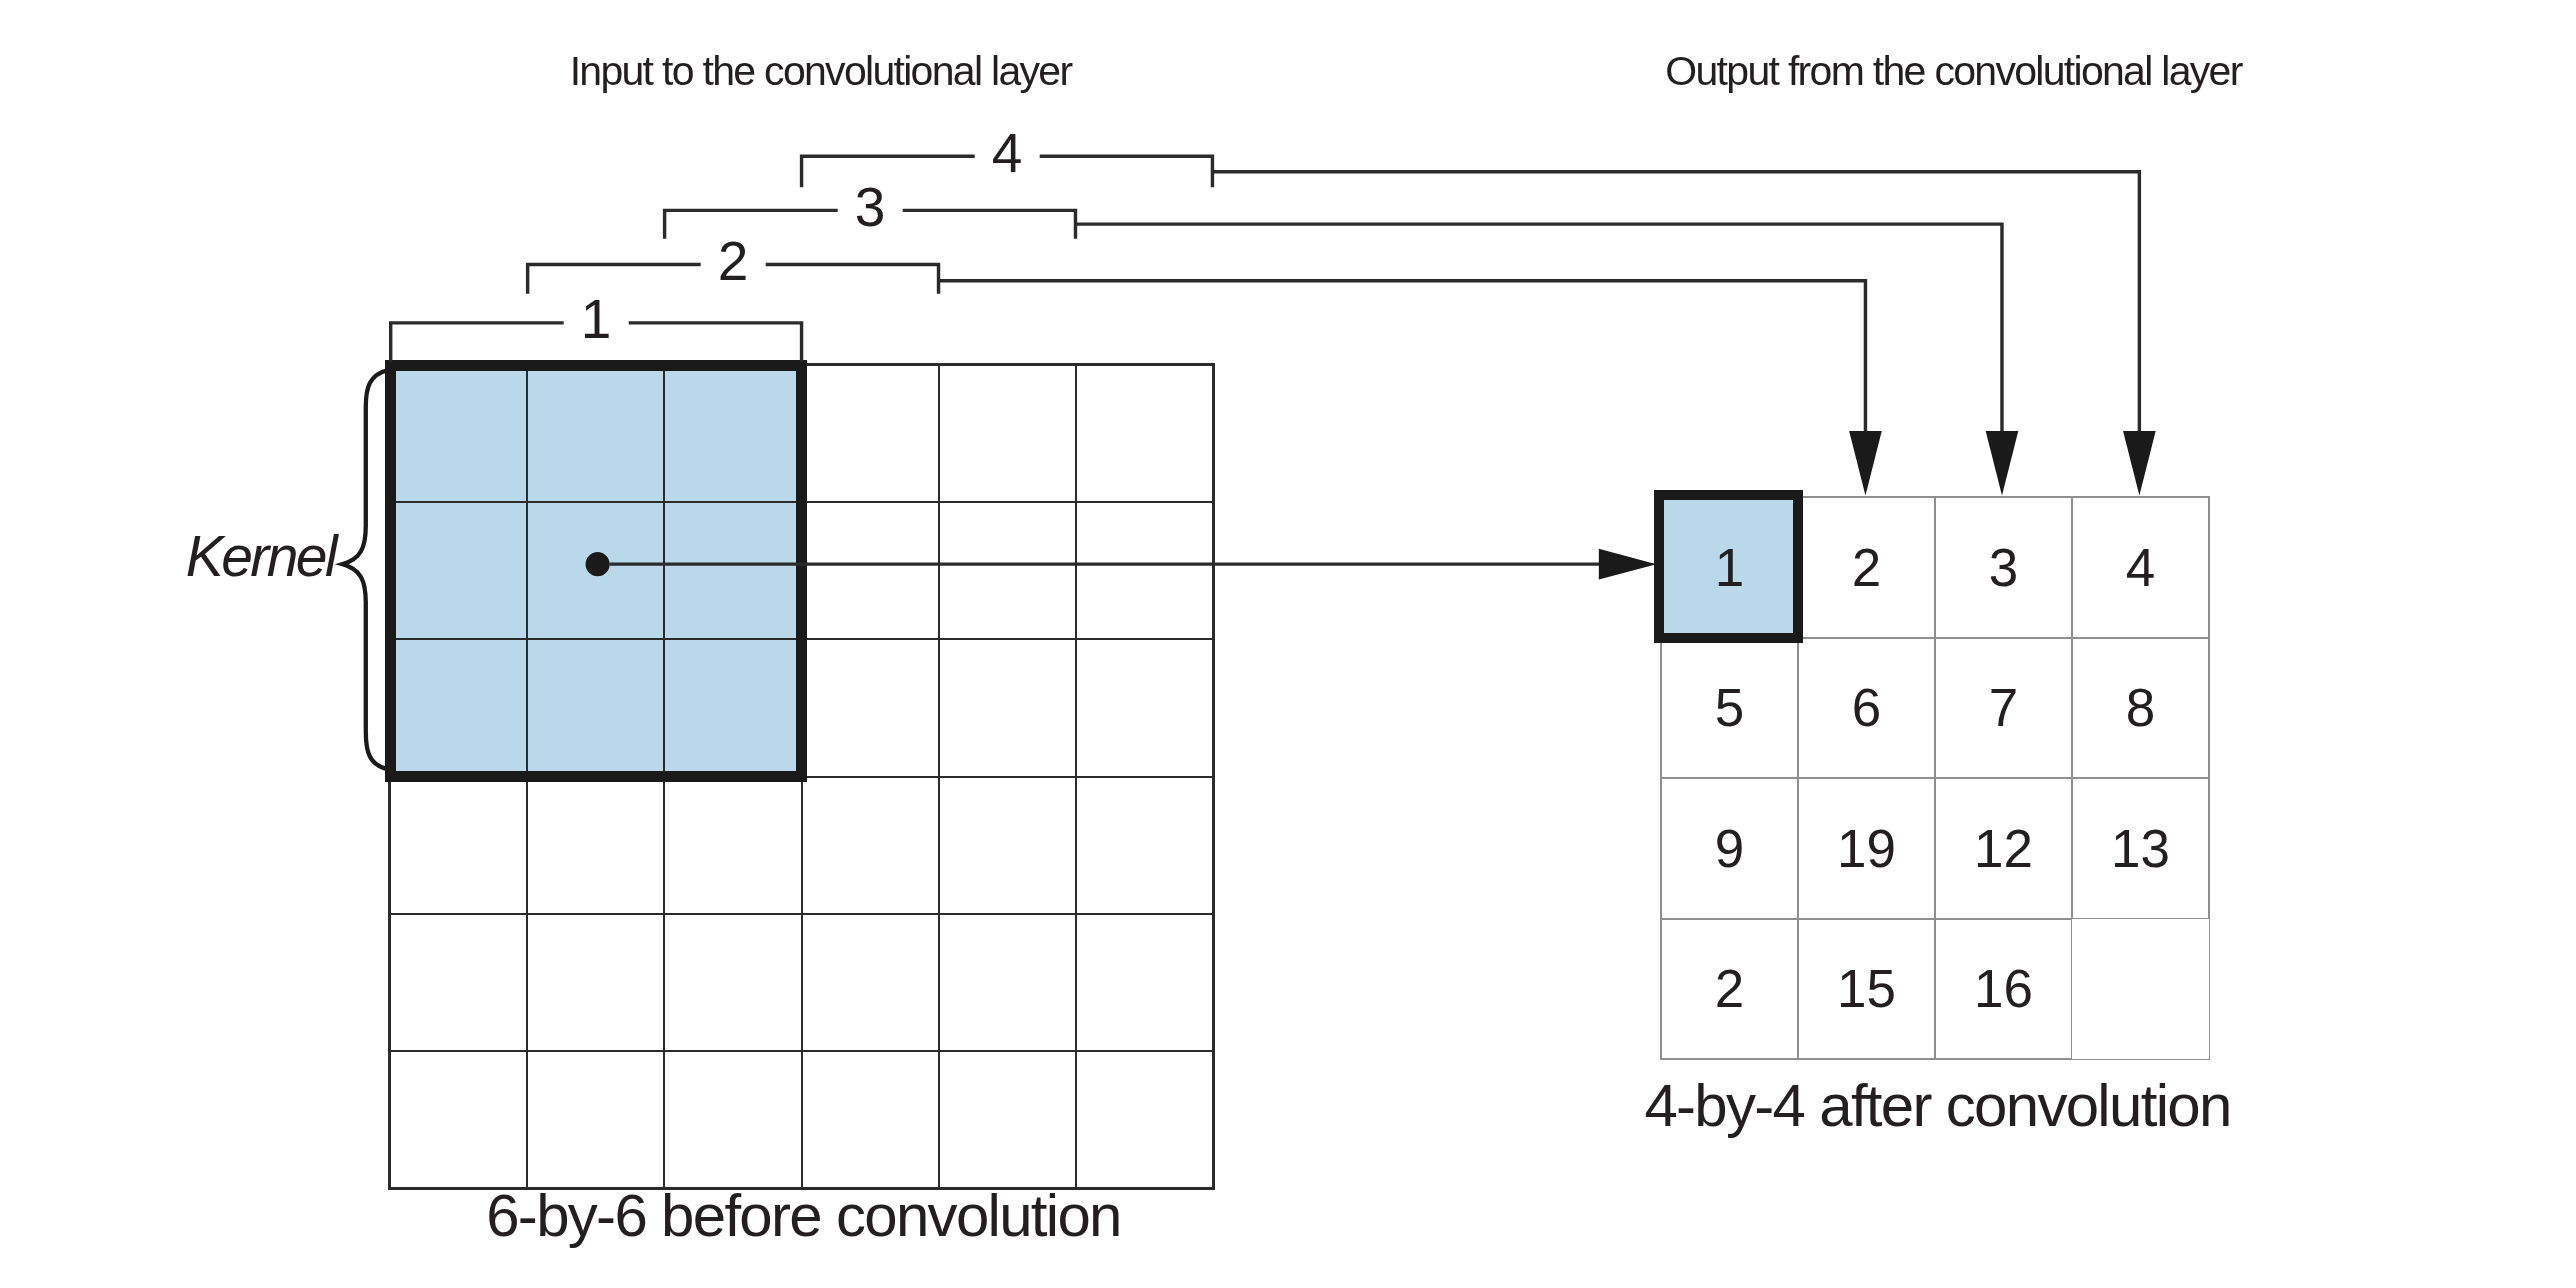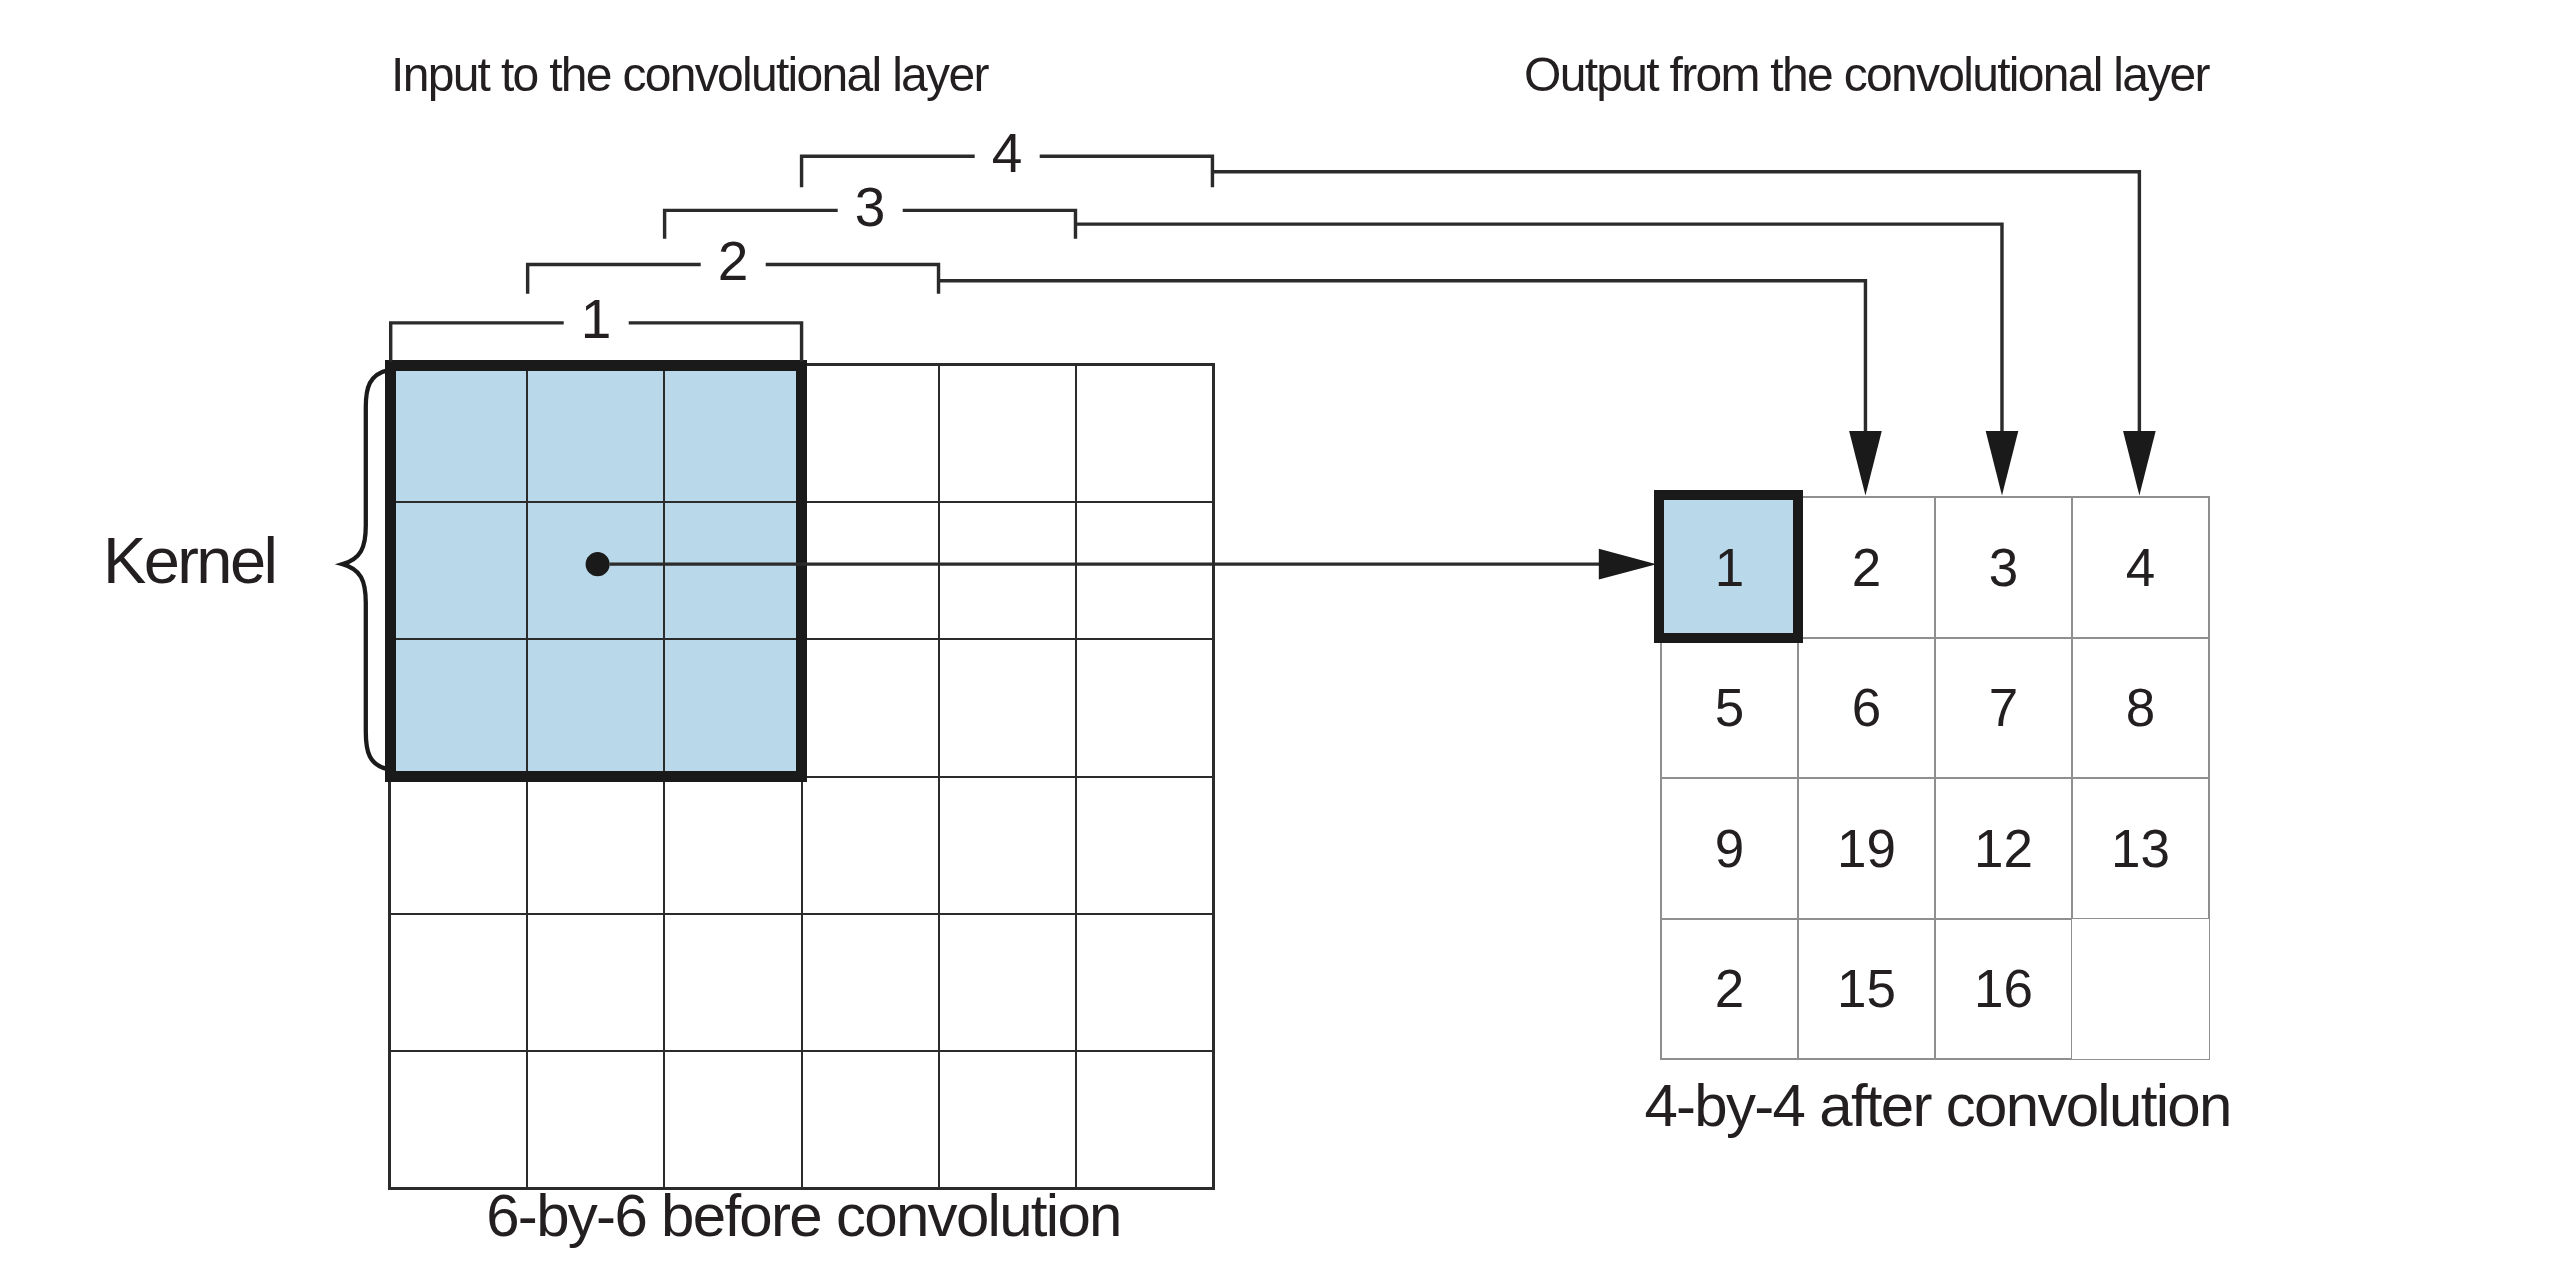--- a/index.html
+++ b/index.html
@@ -36,28 +36,28 @@
   .o1frame {
     position:absolute; left:1654px; top:490px; width:149px; height:153px;
     border:10.3px solid #1a1a1a; box-sizing:border-box;
   }
 
   
   .overlay { position:absolute; left:0; top:0; width:2576px; height:1288px; pointer-events:none; }
 
   
   .lbl { position:absolute; white-space:nowrap; line-height:1; }
-  .title   { font-size:48px; letter-spacing:-1.7px; }
+  .title   { font-size:41px; letter-spacing:-1.7px; text-align:center; }
   .caption { font-size:60px; letter-spacing:-1.7px; text-align:center; }
   #title-input    { left:391px;  top:51px;   width:859px; }
   #title-output   { left:1524px; top:51px;   width:859px; }
   #caption-input  { left:374px;  top:1186px; width:859px; }
   #caption-output { left:1508px; top:1076px; width:859px; }
-  #kernel-label   { left:103px;  top:528px;  width:232px; text-align:left;
-                    font-size:65px; letter-spacing:-2.6px; }
+  #kernel-label   { left:103px;  top:528px;  width:232px; text-align:right;
+                    font-size:57px; letter-spacing:-2.6px;font-style:italic; }
   .bnum {
     position:absolute; transform:translate(-50%,-50%);
     background:#ffffff; padding:3.4px 17px; font-size:55px; line-height:1;
   }
 </style>
 </head>
 <body>
 
 <div class="canvas">
 

